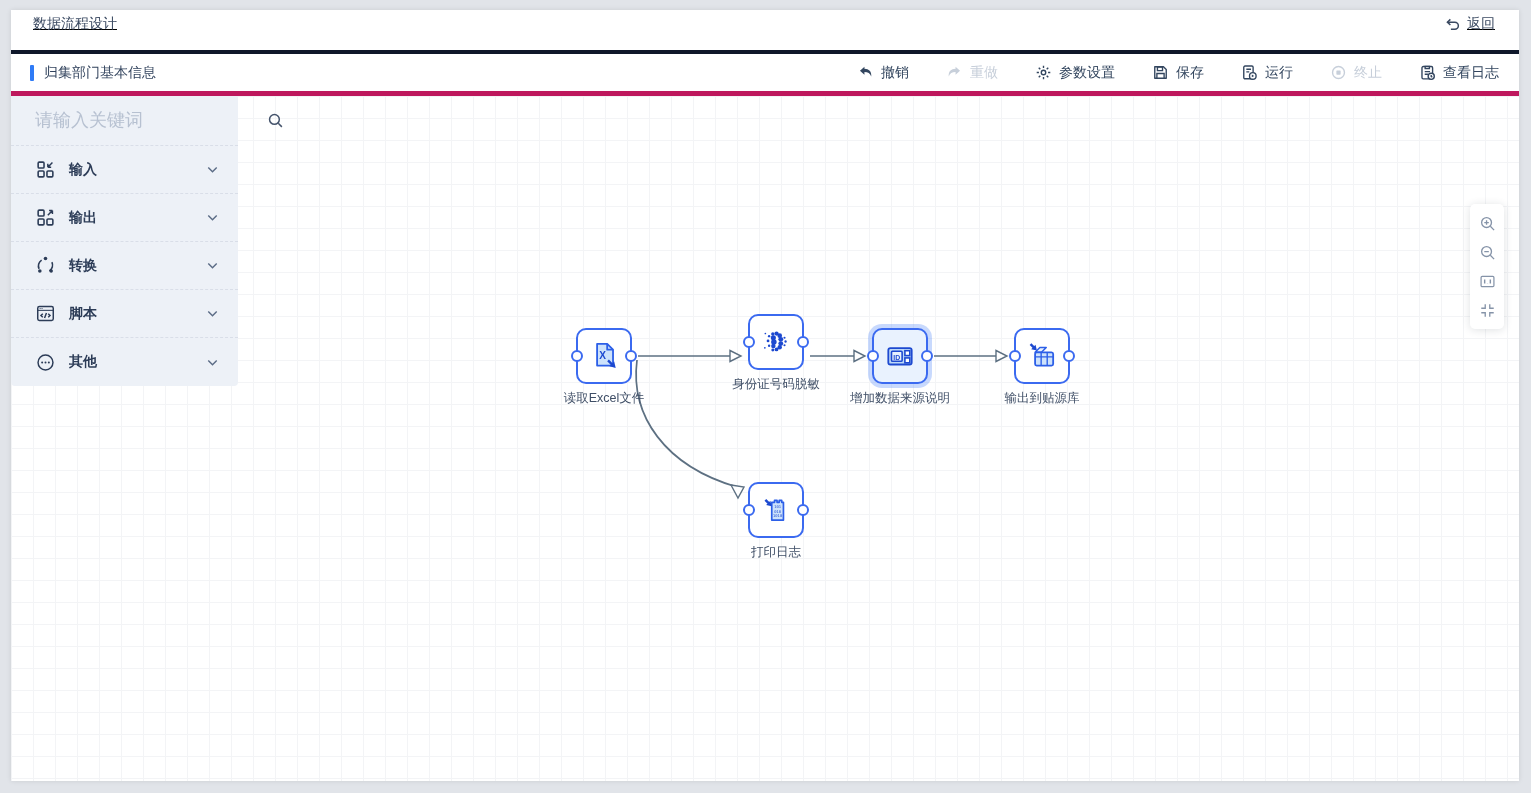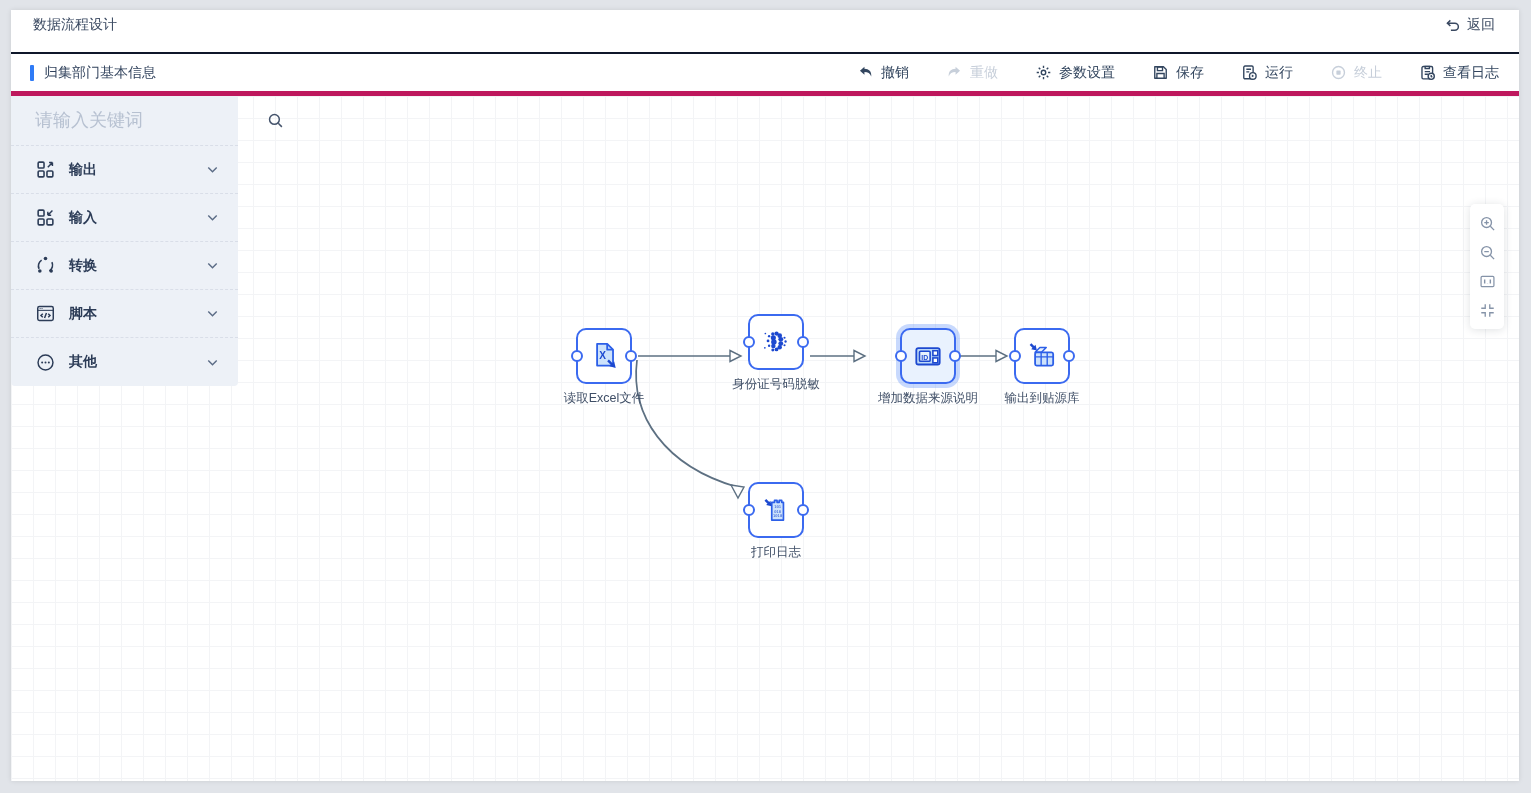--- a/index.html
+++ b/index.html
@@ -3,21 +3,21 @@
 <meta charset="utf-8">
 <style>
   * { margin:0; padding:0; box-sizing:border-box; }
   html,body { width:1531px; height:793px; overflow:hidden;
     font-family:"Liberation Sans","DejaVu Sans",sans-serif; background:#e1e4e9; }
   .app { position:absolute; left:11px; right:12px; top:10px; bottom:12px;
     background:#fff; display:flex; flex-direction:column; box-shadow:0 0 5px rgba(0,0,0,.10); }
 
   
   .hdr { height:44px; flex:0 0 44px; display:flex; align-items:center;
-    justify-content:space-between; padding:0 24px 12px 22px; border-bottom:2px solid #0f172a; }
+    justify-content:space-between; padding:0 24px 12px 22px; border-bottom:4px solid #0f172a;text-decoration:underline; }
   .hdr-title { font-size:14px; color:#3a4961; }
   .back-btn { display:flex; align-items:flex-end; gap:6px; font-size:14px; color:#3a4961; cursor:pointer; }
 
   
   .subhdr { height:42px; flex:0 0 42px; display:flex; align-items:center;
     justify-content:space-between; padding:0 20px 0 19px; border-bottom:5px solid #be185d; }
   .subhdr-left { display:flex; align-items:center; gap:10px; }
   .accent-bar { width:4px; height:16px; background:#2f7bf6; border-radius:1px; }
   .subhdr-title { font-size:14px; color:#33445e; }
   .toolbar { display:flex; align-items:center; gap:37px; }
@@ -192,35 +192,35 @@
               <path d="M10.6 10.6 14 14"></path>
           </svg>
         </span>
       </div>
       <div id="groups">
           <div class="group-row">
             <span class="group-icn"><svg viewBox="0 0 20 20" fill="none" stroke="currentColor" stroke-width="1.5">
                 <rect x="3" y="3" width="5.6" height="5.6" rx="1"></rect>
                 <rect x="3" y="11.4" width="5.6" height="5.6" rx="1"></rect>
                 <rect x="11.4" y="11.4" width="5.6" height="5.6" rx="1"></rect>
-                <path d="M12.2 7.8 16.6 3.4M16.6 3.4v3.2M16.6 3.4h-3.2" stroke-width="1.4"></path>
-              </svg></span>
-            <span class="group-label">输出</span>
+                <path d="M16.6 3.4 12.2 7.8M12.2 7.8V4.6M12.2 7.8h3.2" stroke-width="1.4"></path>
+              </svg></span>
+            <span class="group-label">输入</span>
             <span class="group-chev"><svg viewBox="0 0 16 16" fill="none" stroke="currentColor" stroke-width="1.5">
                 <path d="M3.5 5.8 8 10.3 12.5 5.8"></path>
               </svg></span>
           </div>
           <div class="group-row">
             <span class="group-icn"><svg viewBox="0 0 20 20" fill="none" stroke="currentColor" stroke-width="1.5">
                 <rect x="3" y="3" width="5.6" height="5.6" rx="1"></rect>
                 <rect x="3" y="11.4" width="5.6" height="5.6" rx="1"></rect>
                 <rect x="11.4" y="11.4" width="5.6" height="5.6" rx="1"></rect>
-                <path d="M16.6 3.4 12.2 7.8M12.2 7.8V4.6M12.2 7.8h3.2" stroke-width="1.4"></path>
-              </svg></span>
-            <span class="group-label">输入</span>
+                <path d="M12.2 7.8 16.6 3.4M16.6 3.4v3.2M16.6 3.4h-3.2" stroke-width="1.4"></path>
+              </svg></span>
+            <span class="group-label">输出</span>
             <span class="group-chev"><svg viewBox="0 0 16 16" fill="none" stroke="currentColor" stroke-width="1.5">
                 <path d="M3.5 5.8 8 10.3 12.5 5.8"></path>
               </svg></span>
           </div>
           <div class="group-row">
             <span class="group-icn"><svg viewBox="0 0 20 20" fill="none" stroke="currentColor" stroke-width="1.5">
                 <path d="M6.3 4.8A6.6 6.6 0 0 0 3.9 13.2"></path>
                 <path d="M13.7 15.2A6.6 6.6 0 0 0 16.1 6.8"></path>
                 <path d="M7.2 16.3a6.6 6.6 0 0 0 5 .2" opacity=".0"></path>
                 <circle cx="10" cy="3.4" r="1.7" fill="currentColor" stroke="none"></circle>
@@ -316,21 +316,21 @@
             <circle cx="24" cy="12" r="1"></circle>
             <circle cx="25" cy="15.5" r="1.1"></circle>
             <circle cx="24" cy="19" r="1"></circle>
             <circle cx="6" cy="8" r=".8"></circle>
             <circle cx="5.5" cy="21.5" r=".8"></circle>
           </svg></span>
         <span class="port l"></span>
         <span class="port r"></span>
         <div class="nlabel">身份证号码脱敏</div>
       </div>
-      <div class="node selected" style="left: 889px; top: 232px;">
+      <div class="node selected" style="left: 861px; top: 232px;">
         <span class="nicon"><svg viewBox="0 0 32 32">
             <rect x="5" y="8.5" width="22" height="15.5" rx="2" fill="#bcd9f8" stroke="#1d49d0" stroke-width="1.7"></rect>
             <rect x="8" y="11.5" width="10" height="9.5" rx="1" fill="#e8f2fd" stroke="#1d49d0" stroke-width="1.5"></rect>
             <text x="13" y="19.3" font-size="6.5" font-weight="bold" fill="#1d49d0" text-anchor="middle">ID</text>
             <rect x="20.6" y="11" width="4.6" height="4.6" fill="#fff" stroke="#1d49d0" stroke-width="1.5"></rect>
             <rect x="20.6" y="17.8" width="4.6" height="4.6" fill="#fff" stroke="#1d49d0" stroke-width="1.5"></rect>
           </svg></span>
         <span class="port l"></span>
         <span class="port r"></span>
         <div class="nlabel">增加数据来源说明</div>

